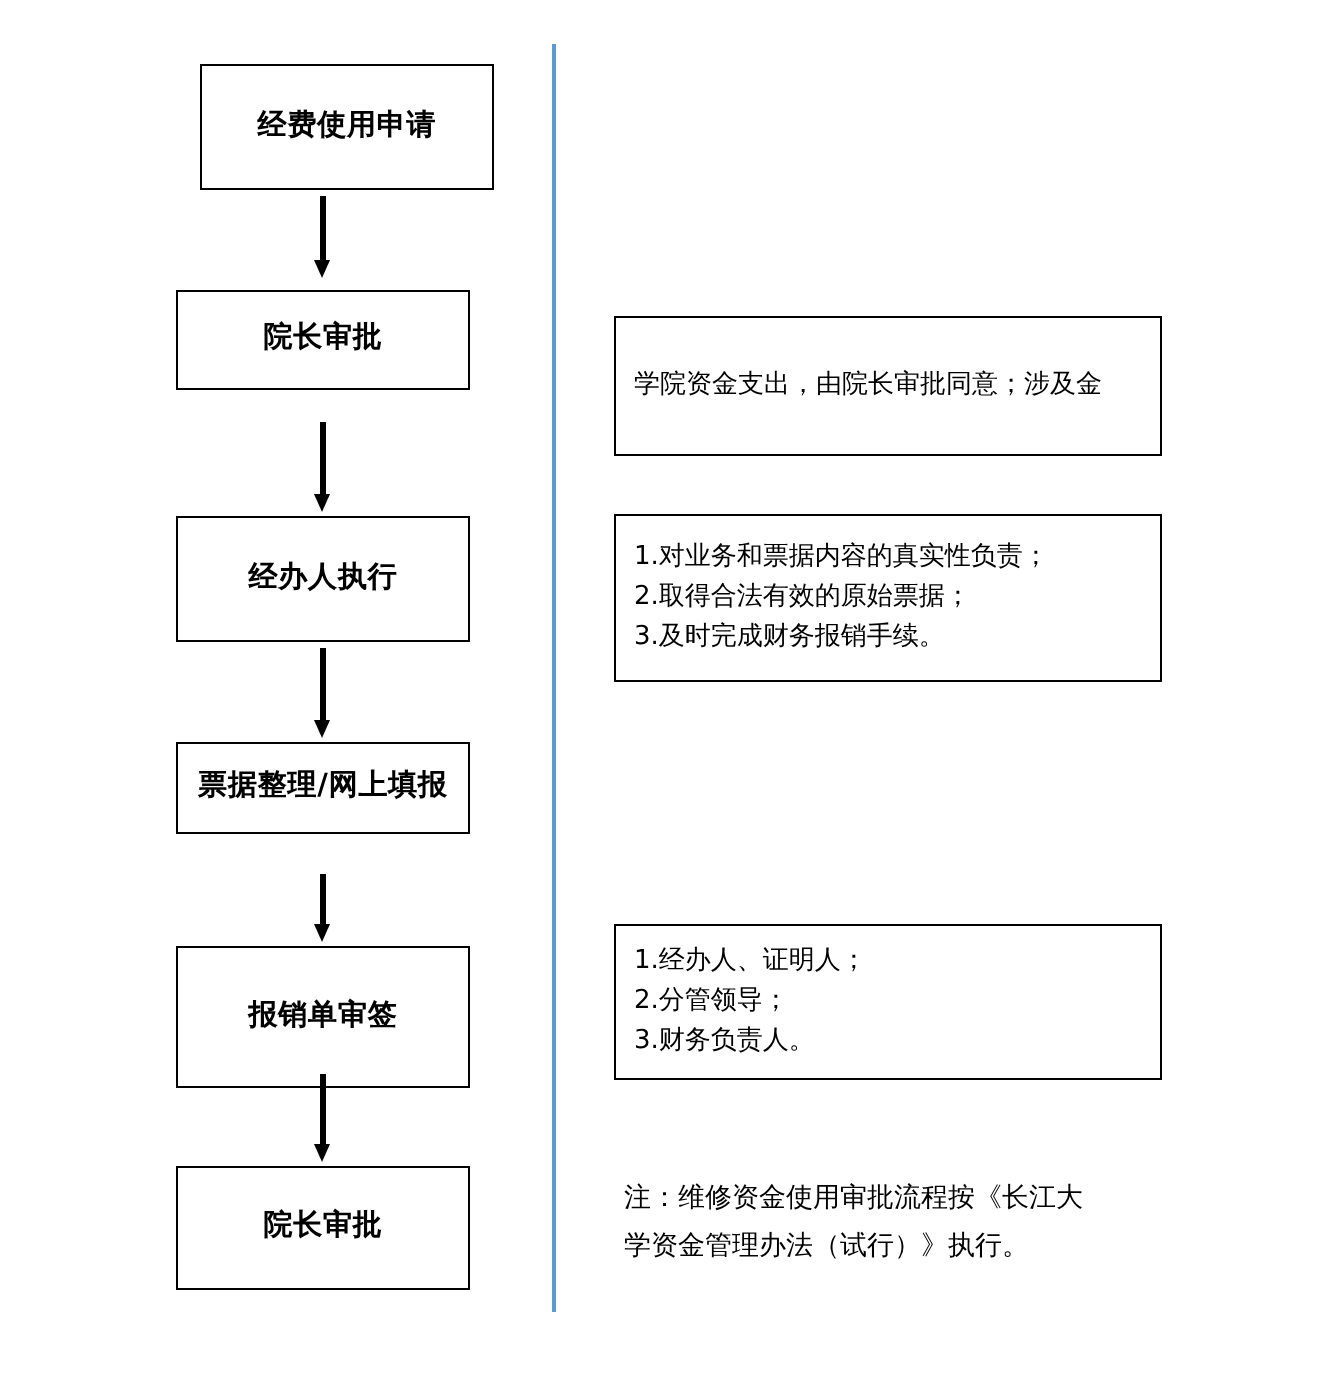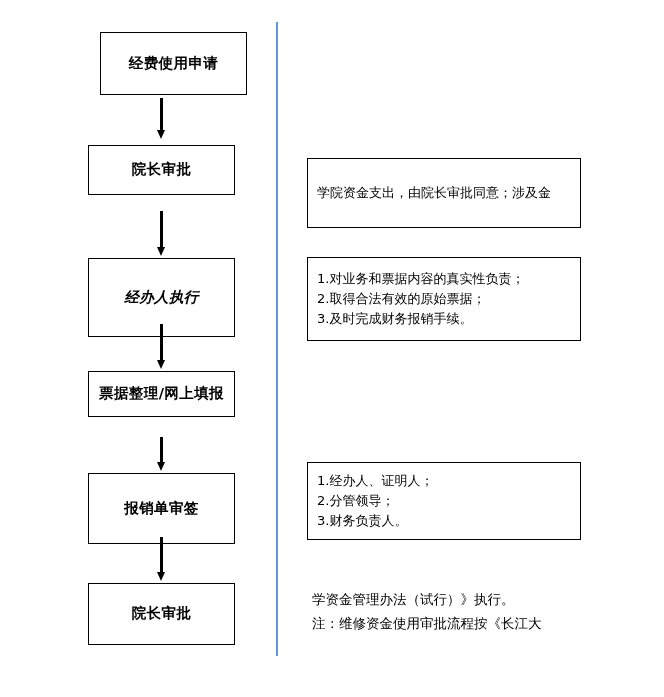--- a/index.html
+++ b/index.html
@@ -128,21 +128,21 @@
 
   <div class="flow-box" style="top:145px;height:50px;">
     <span class="flow-label">院长审批</span>
   </div>
 
   <div class="arrow" style="top:211px;height:45px;">
     <div class="shaft" style="height:36px;"></div>
     <div class="head" style="top:36px;"></div>
   </div>
 
-  <div class="flow-box" style="top:258px;height:79px;font-style:italic;">
+  <div class="flow-box" style="top:258px;height:63px;">
     <span class="flow-label">经办人执行</span>
   </div>
 
   <div class="arrow" style="top:324px;height:45px;">
     <div class="shaft" style="height:36px;"></div>
     <div class="head" style="top:36px;"></div>
   </div>
 
   <div class="flow-box" style="top:371px;height:46px;">
     <span class="flow-label">票据整理/网上填报</span>
@@ -177,17 +177,17 @@
   </div>
 
 
   <div class="note-box" style="top:462px;height:78px;">
     <span class="note-line">1.经办人、证明人；</span>
     <span class="note-line">2.分管领导；</span>
     <span class="note-line">3.财务负责人。</span>
   </div>
 
   <div class="note-plain" style="top:588px;">
+    <div class="note-line">注：维修资金使用审批流程按《长江大</div>
     <div class="note-line">学资金管理办法（试行）》执行。</div>
-    <div class="note-line">注：维修资金使用审批流程按《长江大</div>
   </div>
 
 </div>
 
 </body></html>

